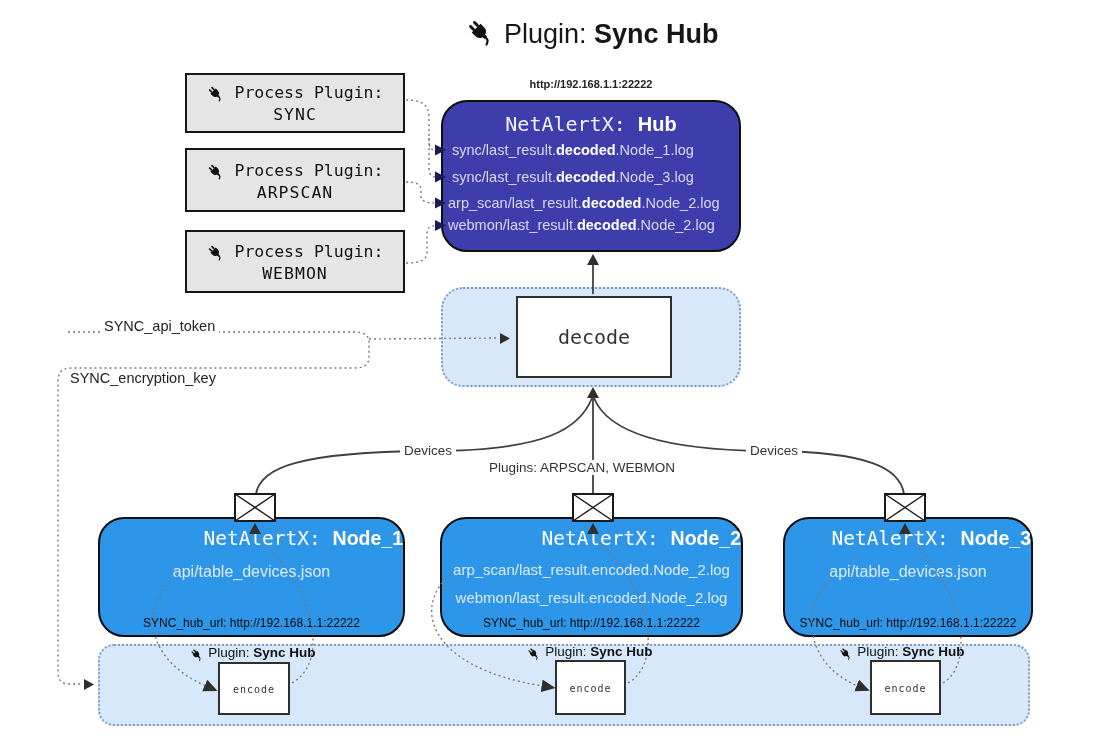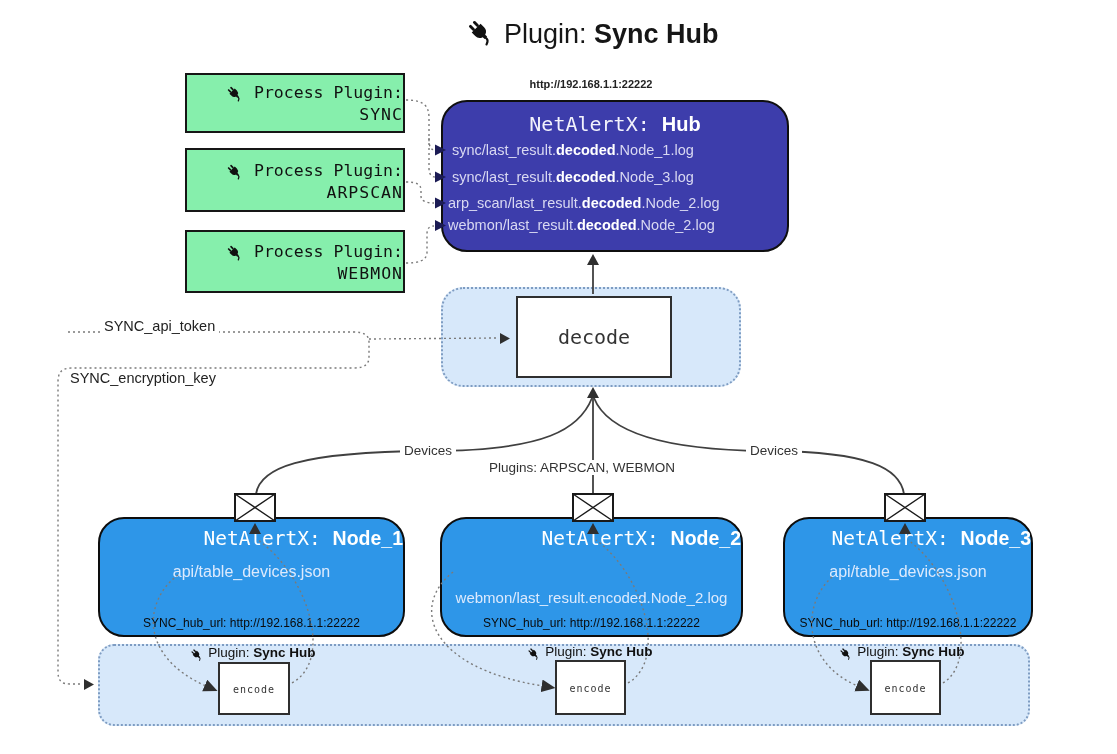--- a/index.html
+++ b/index.html
@@ -5,27 +5,27 @@
   html,body{margin:0;padding:0;background:#fff;}
   #stage{position:relative;width:1117px;height:754px;background:#ffffff;overflow:hidden;
          font-family:"Liberation Sans",sans-serif;color:#111;margin-left:8px;}
   .abs{position:absolute;}
   .mono{font-family:"DejaVu Sans Mono","Liberation Mono",monospace;}
   
   .title{left:52px;right:0;top:18px;text-align:center;font-size:27px;color:#161616;}
   .title b{font-weight:700;}
   .plug{vertical-align:-5px;}
   
-  .pbox{left:177px;width:220px;background:#86efac;border:2px solid #161616;text-align:right;
+  .pbox{left:177px;width:220px;background:#e5e5e5;border:2px solid #161616;text-align:center;
         font-size:16.5px;box-sizing:border-box;}
   .pbox .l1{margin-top:8px;}
   .pbox .l2{margin-top:2px;letter-spacing:1px;}
   
   .huburl{left:433px;width:300px;top:78px;text-align:center;font-size:11px;font-weight:600;color:#222;}
-  .hub{left:433px;top:100px;width:348px;height:152px;background:#3d3dab;border:2px solid #0f0f0f;
+  .hub{left:433px;top:100px;width:300px;height:152px;background:#3d3dab;border:2px solid #0f0f0f;
        border-radius:26px;box-sizing:border-box;color:#fff;}
   .hubtitle{position:absolute;left:0;right:0;top:10px;text-align:center;font-size:20px;color:#f2f2fc;}
   .hubtitle b{font-family:"Liberation Sans",sans-serif;font-weight:700;color:#fff;}
   .hubline{position:absolute;left:9px;right:2px;height:21px;line-height:21px;font-size:14.5px;
            color:#d9d9f2;white-space:nowrap;}
   .hubline b{color:#fff;font-weight:700;}
   
   .panel{background:#d7e8fa;border:2px dotted #7e9cc2;box-sizing:border-box;}
   .decodepanel{left:433px;top:287px;width:300px;height:100px;border-radius:22px;}
   .procbox{background:#fff;border:2px solid #2f2f2f;box-sizing:border-box;text-align:center;color:#333;}
@@ -134,20 +134,21 @@
     <div class="nodetitle mono">
       <span>NetAlertX: </span><b>Node_1</b>
     </div>
     <div class="nodefile" style="top:44px;font-size:16px;">api/table_devices.json</div>
     <div class="nodeurl">SYNC_hub_url: http://192.168.1.1:22222</div>
   </div>
   <div class="abs node z1" style="left:432px;top:517px;width:303px;height:120px;">
     <div class="nodetitle mono">
       <span>NetAlertX: </span><b>Node_2</b>
     </div>
+    <div class="nodefile" style="top:42px;font-size:15px;">arp_scan/last_result.encoded.Node_2.log</div>
     <div class="nodefile" style="top:70px;font-size:15px;">webmon/last_result.encoded.Node_2.log</div>
     <div class="nodeurl">SYNC_hub_url: http://192.168.1.1:22222</div>
   </div>
   <div class="abs node z1" style="left:775px;top:517px;width:250px;height:120px;">
     <div class="nodetitle mono">
       <span>NetAlertX: </span><b>Node_3</b>
     </div>
     <div class="nodefile" style="top:44px;font-size:16px;">api/table_devices.json</div>
     <div class="nodeurl">SYNC_hub_url: http://192.168.1.1:22222</div>
   </div>

